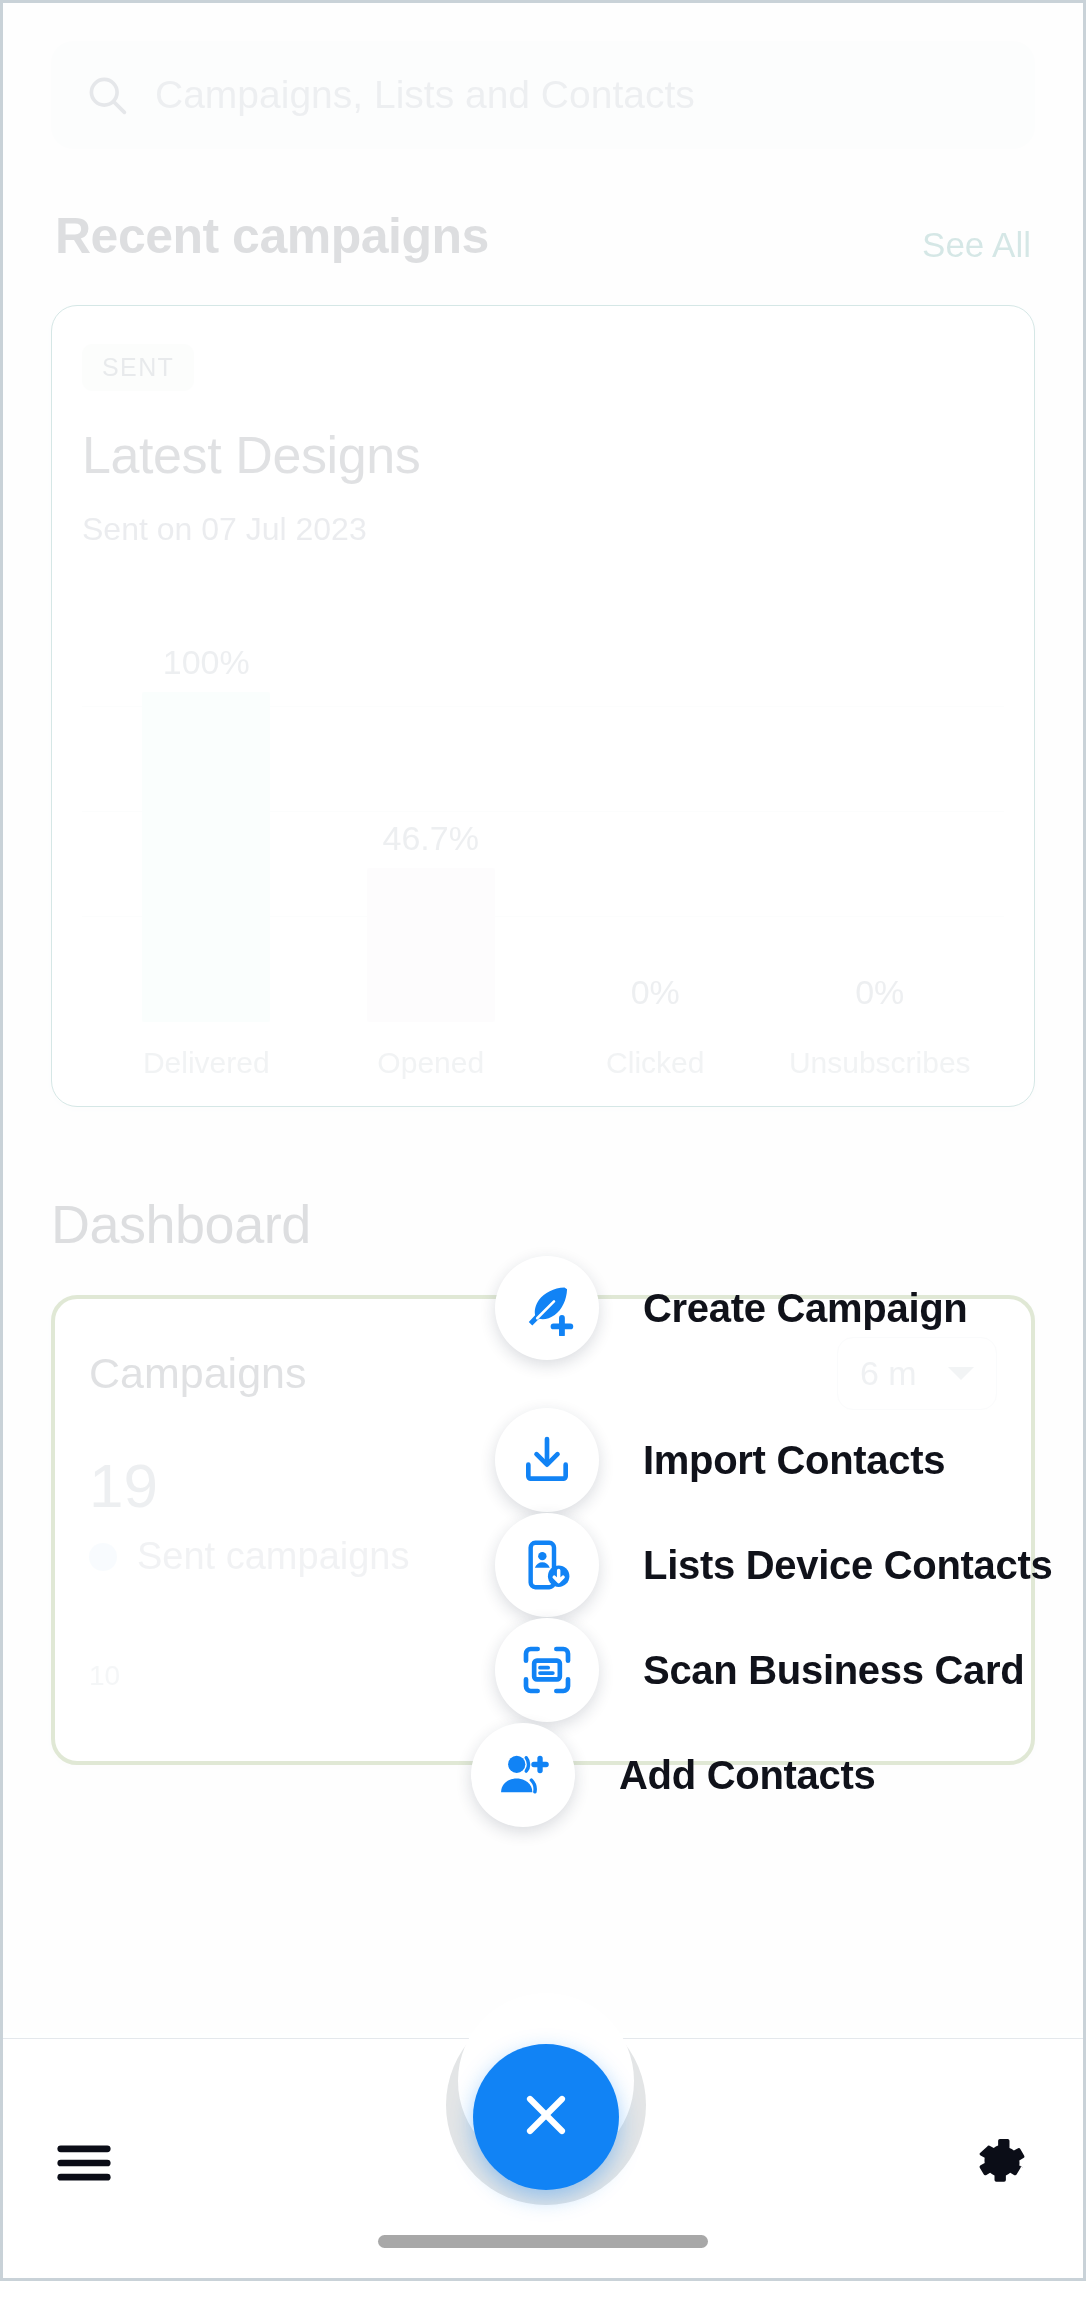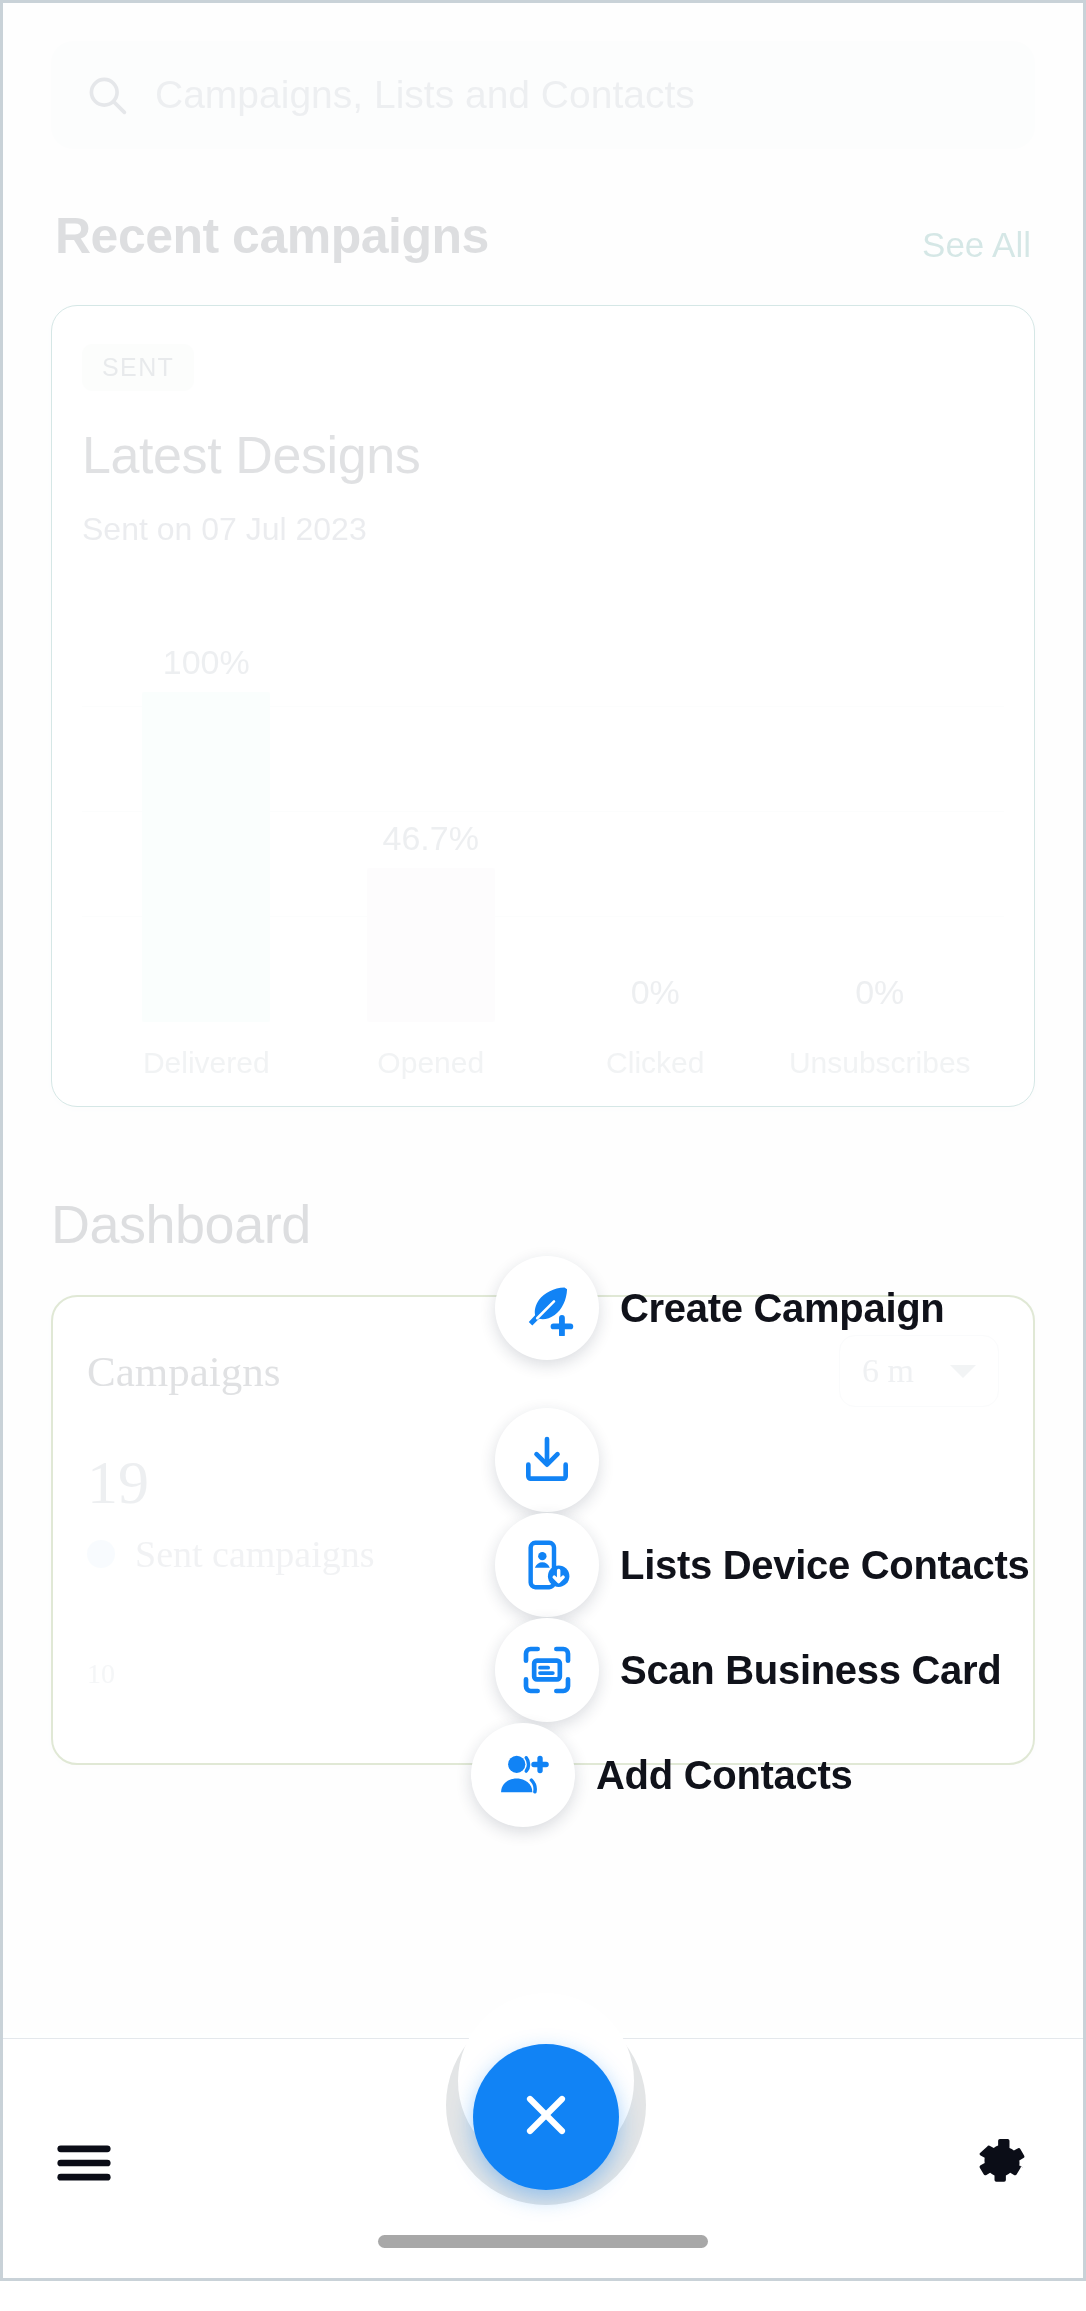--- a/index.html
+++ b/index.html
@@ -116,26 +116,25 @@
     border-radius: 2px;
   }
   .axis-row { display: flex; padding: 0 12px; margin-top: 24px; }
   .axis-lbl { flex: 1; text-align: center; font-size: 30px; color: #b2bac3; }
 
   
   .dash-title { font-size: 54px; font-weight: 400; color: #3c4450; margin-top: 86px; letter-spacing: -0.5px; }
   .dash-card {
     margin-top: 40px;
     background: #ffffff;
-    border: 2px solid #4d7c0f;
+    border: 4px solid #4d7c0f;
     border-radius: 26px;
     padding: 38px 34px 20px 34px;
     box-shadow: 0 2px 10px rgba(30,45,70,0.05);
     height: 470px;
-    font-family: Liberation Serif, serif;
   }
   .dash-card-head { display: flex; align-items: center; justify-content: space-between; }
   .dash-card-title { font-size: 43px; color: #4b545f; font-weight: 400; }
   .range-select {
     border: 1px solid #e5e9ee;
     border-radius: 16px;
     padding: 16px 22px;
     display: flex;
     align-items: center;
     gap: 30px;
@@ -153,21 +152,21 @@
   
   #scrim {
     position: absolute;
     inset: 0;
     background: rgba(255,255,255,0.0);
   }
   .sd-item {
     position: absolute;
     display: flex;
     align-items: center;
-    gap: 21px;
+    gap: 44px;
   }
   .sd-circle {
     width: 104px; height: 104px;
     border-radius: 50%;
     background: #ffffff;
     box-shadow: 0 5px 16px rgba(25,40,65,0.16);
     display: flex;
     align-items: center;
     justify-content: center;
     flex: 0 0 auto;
@@ -343,20 +342,21 @@
     </div>
 
     <div class="sd-item" style="left:492px; top:1405px;">
       <span class="sd-circle">
         <svg viewBox="0 0 24 24" fill="none" stroke="#1183f5" stroke-width="2" stroke-linecap="round" stroke-linejoin="round">
           <path d="M12 3v10"></path>
             <path d="M7.5 9.5 12 14l4.5-4.5"></path>
           <path d="M4 14v5a1 1 0 0 0 1 1h14a1 1 0 0 0 1-1v-5"></path>
         </svg>
       </span>
+      <span class="sd-label">Import Contacts</span>
     </div>
 
     <div class="sd-item" style="left:492px; top:1510px;">
       <span class="sd-circle">
         <svg viewBox="0 0 24 24" fill="none" stroke="#1183f5" stroke-width="1.9" stroke-linecap="round" stroke-linejoin="round">
           <rect x="5" y="2.5" width="10" height="19" rx="2"></rect>
           <circle cx="10" cy="8.2" r="1.8" fill="#1183f5" stroke="none"></circle>
           <path d="M6.8 13.2c.5-1.6 1.8-2.4 3.2-2.4s2.7.8 3.2 2.4z" fill="#1183f5" stroke="none"></path>
           <circle cx="17" cy="16.8" r="4.6" fill="#1183f5" stroke="none"></circle>
           <path d="M17 14.4v4.6M15.1 17.2 17 19.1l1.9-1.9" stroke="#ffffff" stroke-width="1.5"></path>

